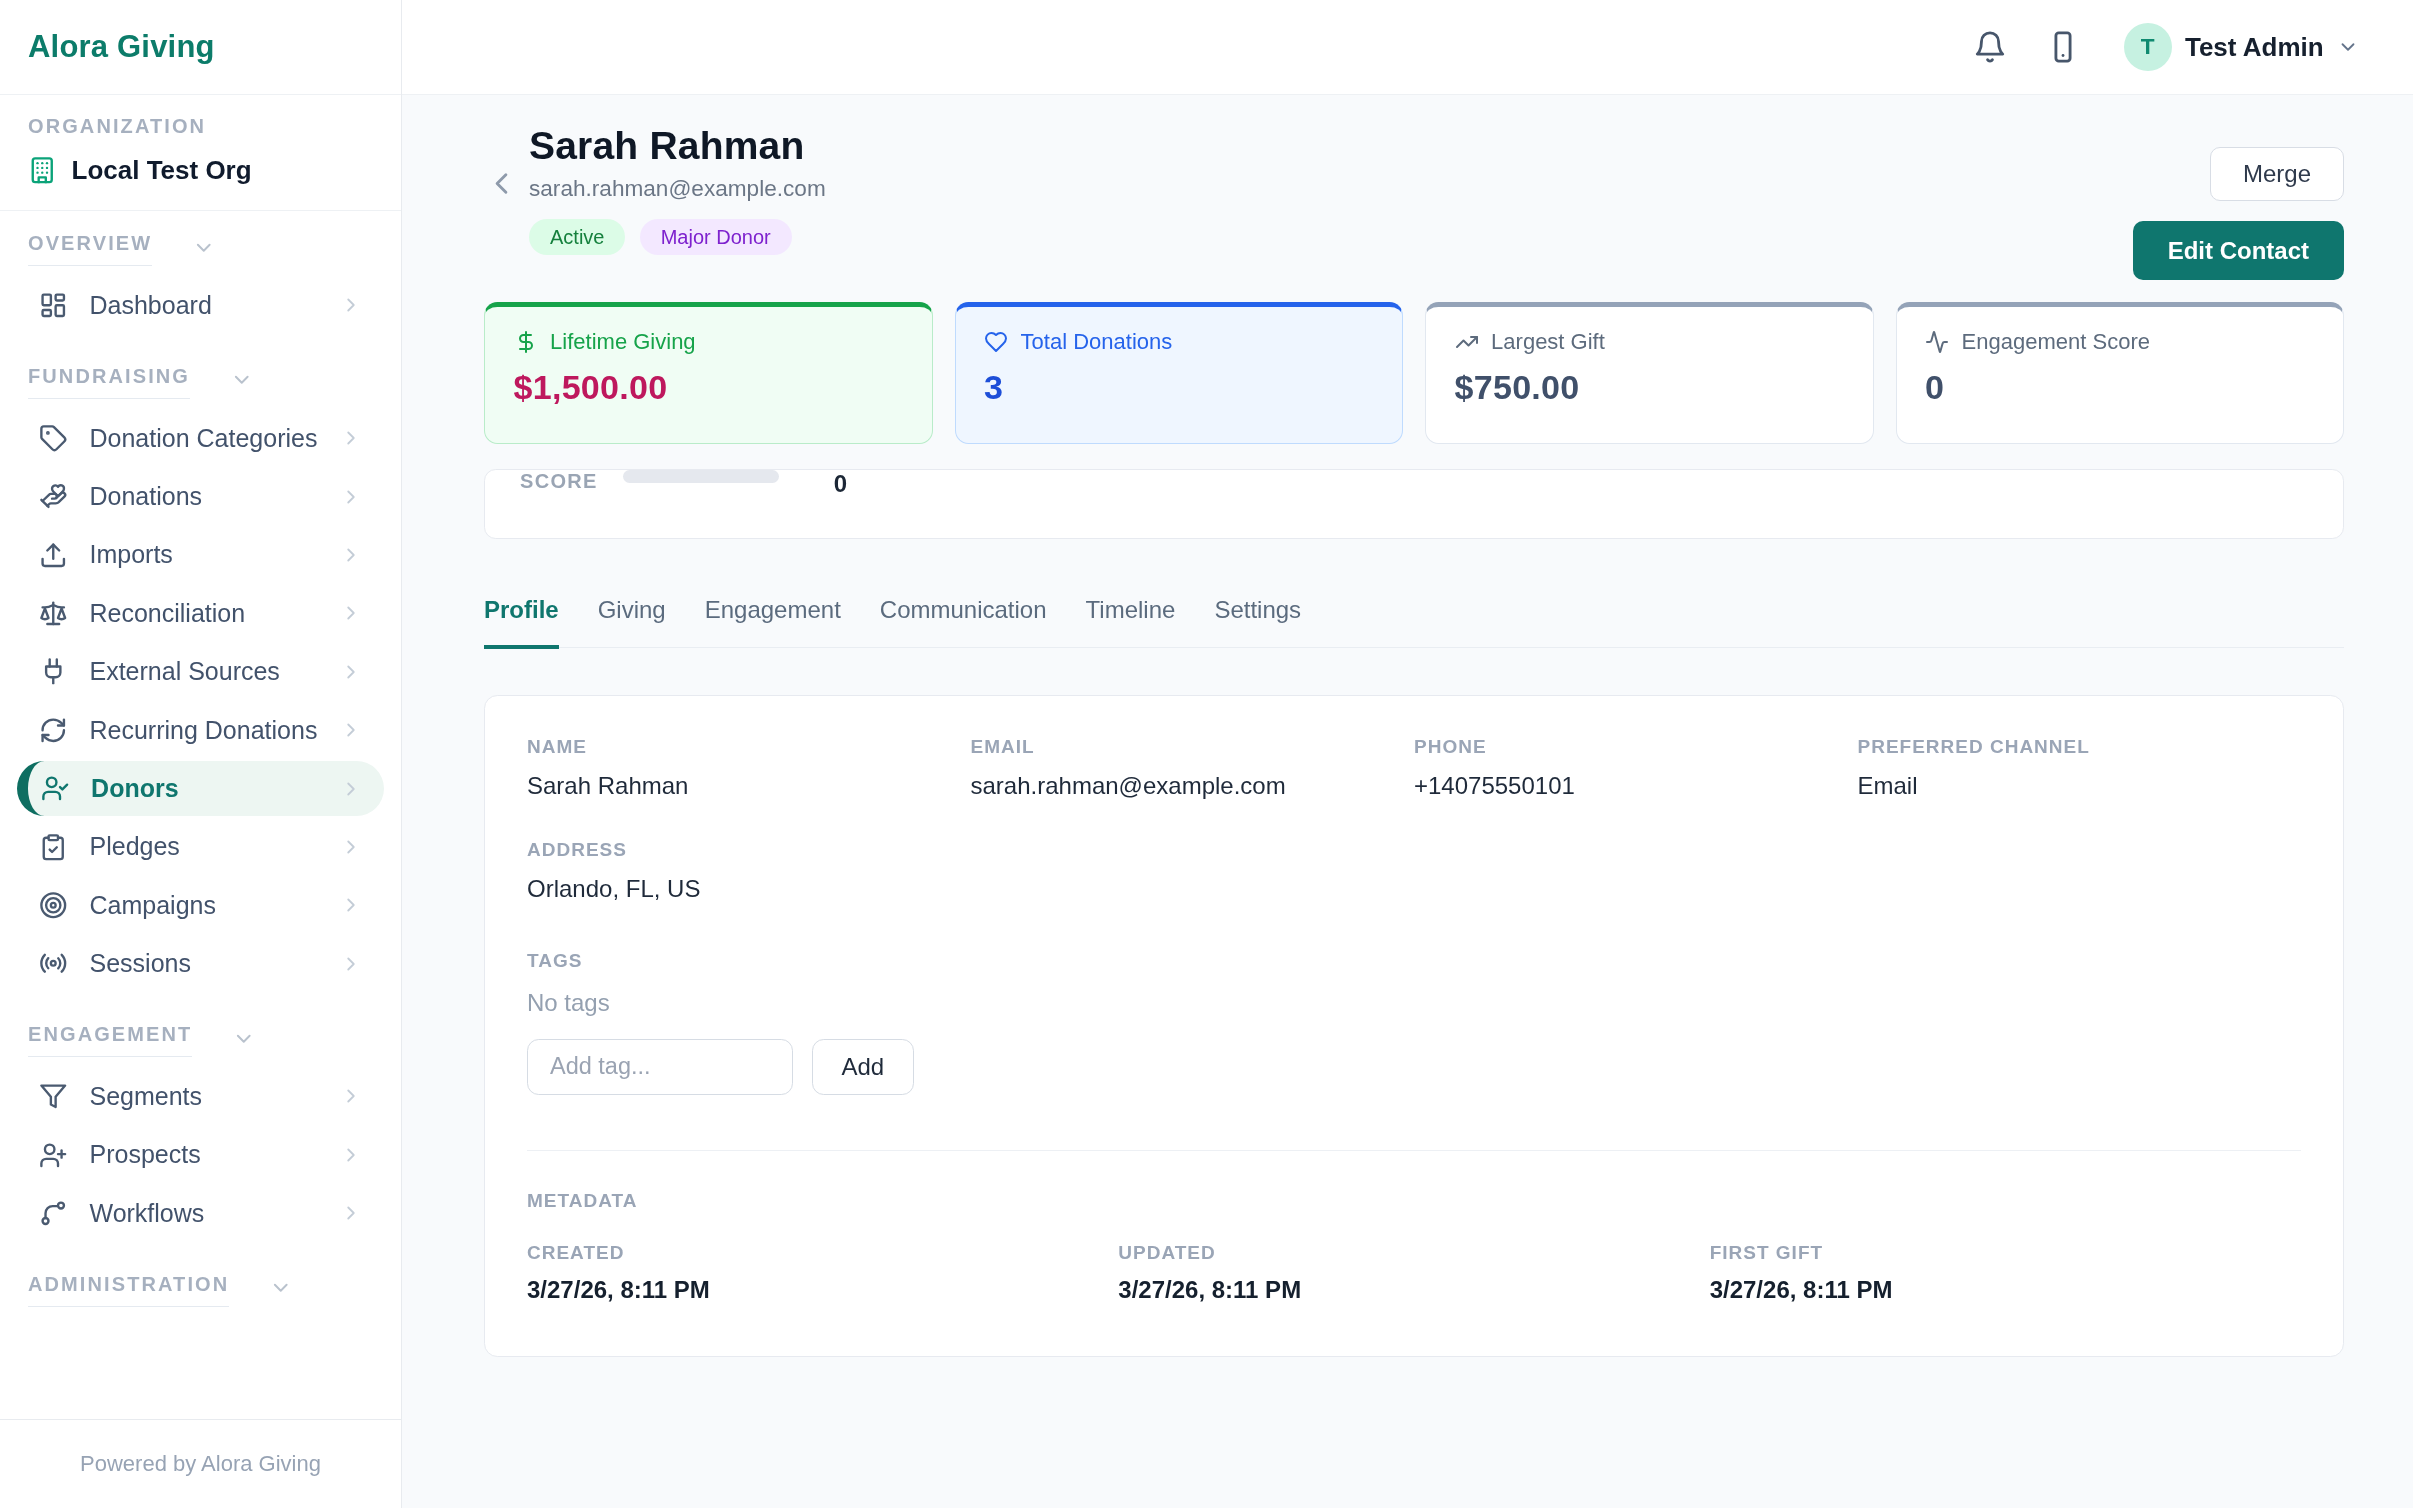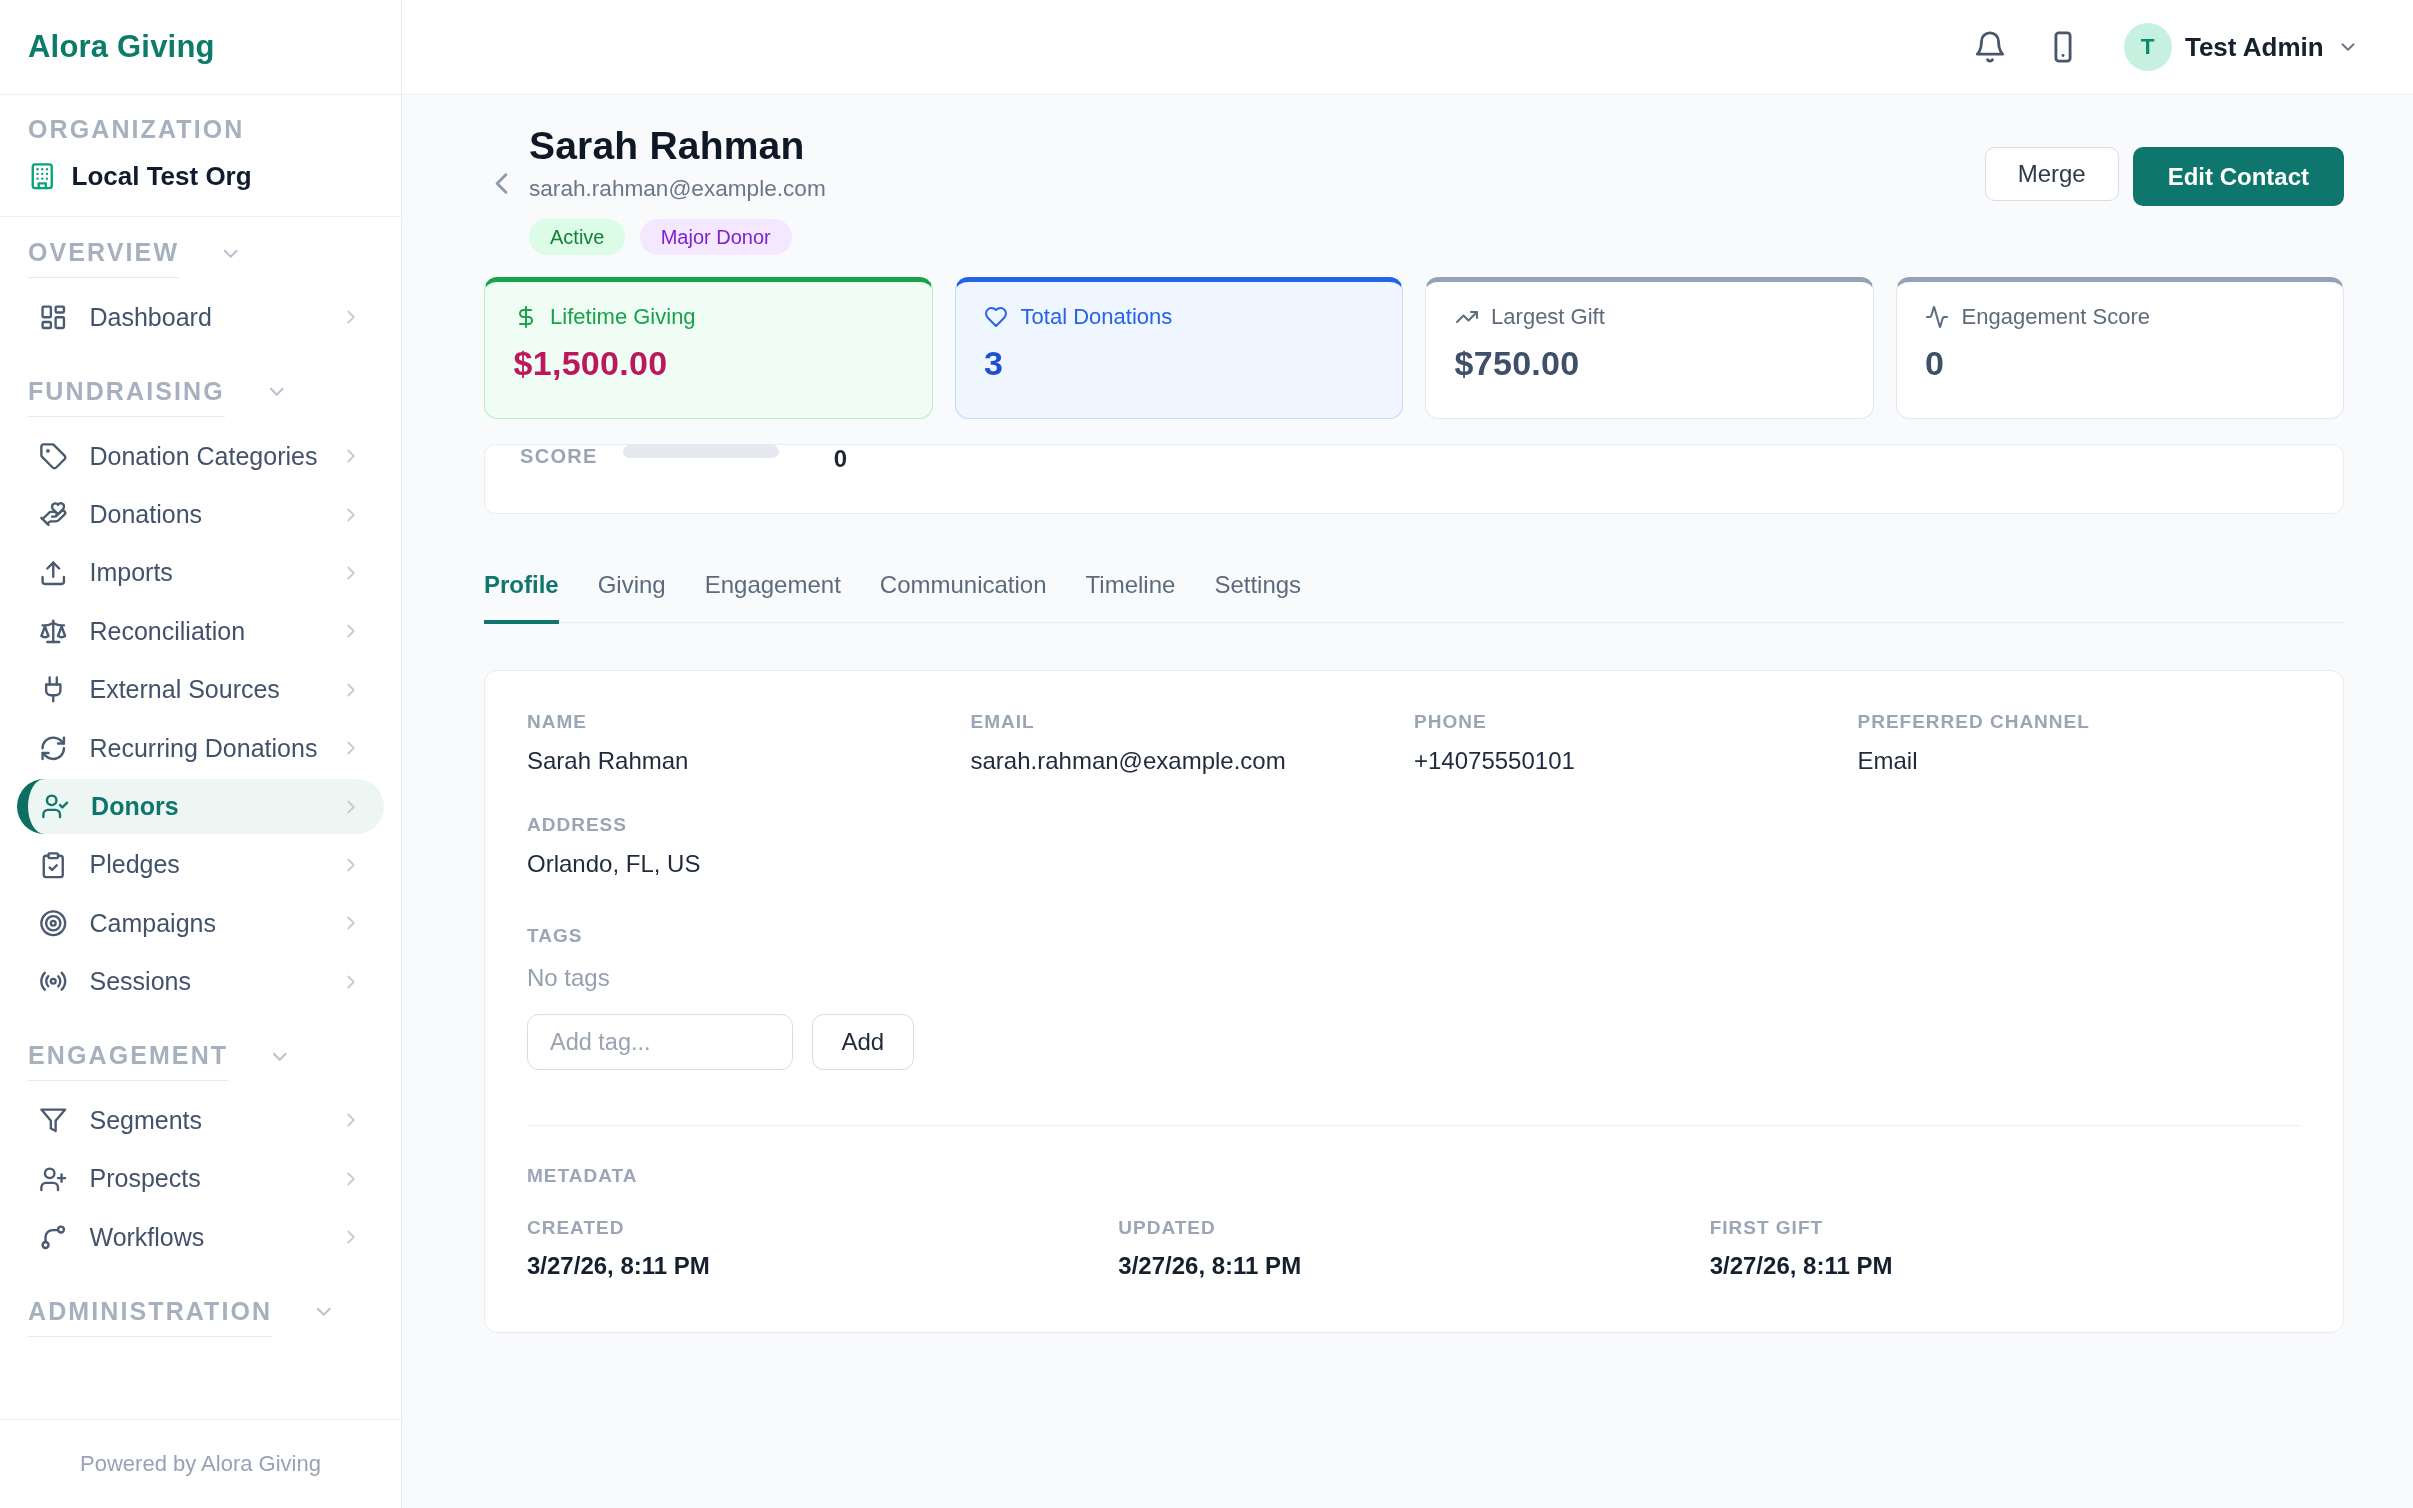--- a/index.html
+++ b/index.html
@@ -5,21 +5,21 @@
   * { margin:0; padding:0; box-sizing:border-box; }
   html,body { background:#e9edf2; }
   body { font-family:"Liberation Sans","DejaVu Sans",sans-serif; color:#1f2a3a; }
   .app { width:2413px; height:1508px; display:flex; background:#f8fafc; overflow:hidden; }
 
   
   .sidebar { width:402px; min-width:402px; background:#ffffff; border-right:0.8px solid #e8ebef; display:flex; flex-direction:column; }
   .side-logo { height:95px; border-bottom:0.8px solid #eef1f4; display:flex; align-items:center; padding:0 28px; }
   .side-logo span { font-size:31px; font-weight:800; color:#0c7c6a; letter-spacing:0.2px; }
   .side-org { padding:20px 28px 23.5px; border-bottom:0.8px solid #eef1f4; }
-  .side-section-label { font-size:25px; font-weight:700; color:#a6b0bf; letter-spacing:2.1px; }
+  .side-section-label { font-size:20px; font-weight:700; color:#a6b0bf; letter-spacing:2.1px; }
   .side-org-row { margin-top:17px; display:flex; align-items:center; gap:15px; cursor:pointer; }
   .side-org-row .oicon { width:28.5px; height:28.5px; color:#0ba379; flex:0 0 auto; }
   .side-org-row span { font-size:26px; font-weight:600; color:#101b2d; }
   .side-nav { flex:1; padding-top:8.4px; overflow:hidden; }
   .nav-section { display:flex; justify-content:flex-start; align-items:flex-start; padding:0 28px; margin:32px 0 11.7px;gap:40px; }
   .nav-section:first-child { margin-top:13.4px; }
   .nav-section .nav-section-label { padding-bottom:10px; border-bottom:1.7px solid #e5eaf0; }
   .nav-section .sec-chev { width:23.5px; height:23.5px; color:#b9c2cd; margin-top:3.4px; }
   .nav-item { height:55px; margin:3.4px 17px; padding:0 22px; display:flex; align-items:center; gap:22px; border-radius:28px; cursor:pointer; color:#42526b; font-size:25px; font-weight:500; }
   .nav-item .nicon { width:28.5px; height:28.5px; color:#4a5a70; flex:0 0 auto; }
@@ -44,21 +44,21 @@
 
   .contact-head { display:flex; align-items:flex-start; }
   .back-btn { width:35px; height:35px; color:#8e9aab; margin-top:42px; cursor:pointer; flex:0 0 auto; }
   .head-text { margin-left:10px; }
   .contact-name { font-size:39px; font-weight:700; color:#0f1826; letter-spacing:0.2px; }
   .contact-email { margin-top:8.4px; font-size:22.6px; color:#6b7686; }
   .badges { margin-top:17px; display:flex; gap:14.2px; }
   .badge { font-size:20px; font-weight:500; padding:6.7px 21px; border-radius:837px; }
   .badge.green { background:#dcfce7; color:#15803d; }
   .badge.purple { background:#f3e8ff; color:#7e22ce; }
-  .head-actions { margin-left:auto; display:flex; align-items:flex-start; gap:14px; margin-top:23.5px; }
+  .head-actions { margin-left:auto; display:flex; align-items:flex-end; gap:20px; margin-top:23.5px;flex-direction:column; }
   .btn-outline { height:54px; padding:0 32px; background:#fff; border:0.8px solid #d8dde5; border-radius:10px; font-size:24px; font-weight:500; color:#2f3a4c; cursor:pointer; font-family:inherit; }
   .btn-primary { height:59px; padding:0 35px; background:#0f766e; border:none; border-radius:10px; font-size:24px; font-weight:600; color:#fff; cursor:pointer; font-family:inherit; }
 
   .stats { display:flex; gap:22px; margin-top:22px; }
   .stat { flex:1; border-radius:13.4px; padding:22px 28.5px; background:#fff; border:0.8px solid #e2e8f0; border-top:5px solid #94a3b8; height:142px; }
   .stat-top { display:flex; align-items:center; gap:12.6px; font-size:22px; font-weight:500; color:#5d6b7d; }
   .stat-top .sicon { width:24px; height:24px; flex:0 0 auto; }
   .stat-value { margin-top:13.4px; font-size:34px; font-weight:700; color:#40506a; letter-spacing:0.3px; }
   .stat.green { background:#f0fdf4; border-color:#b9ecc9; border-top-color:#16a34a; }
   .stat.green .stat-top { color:#16a34a; }

